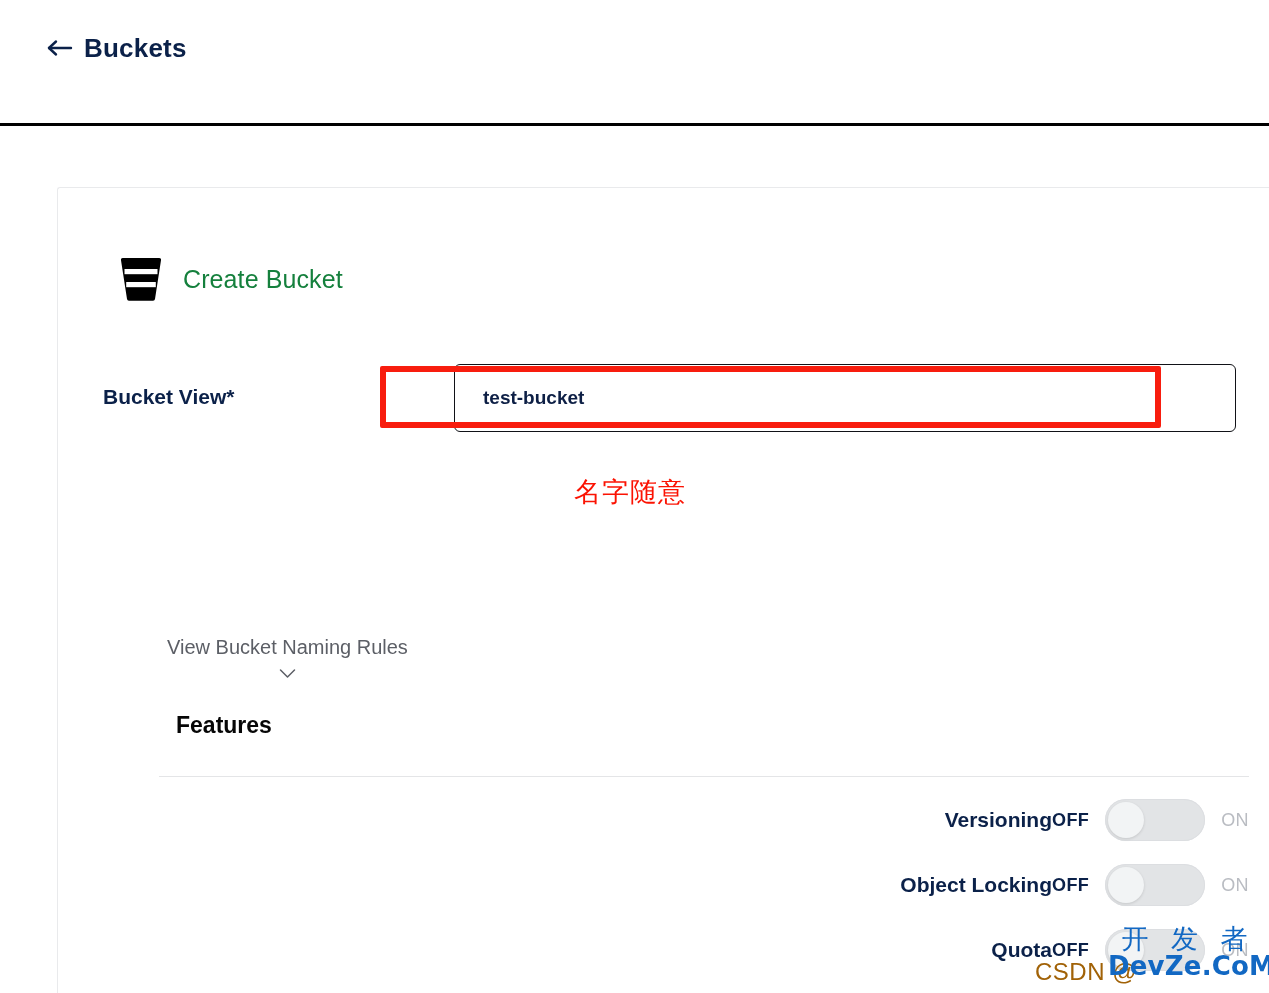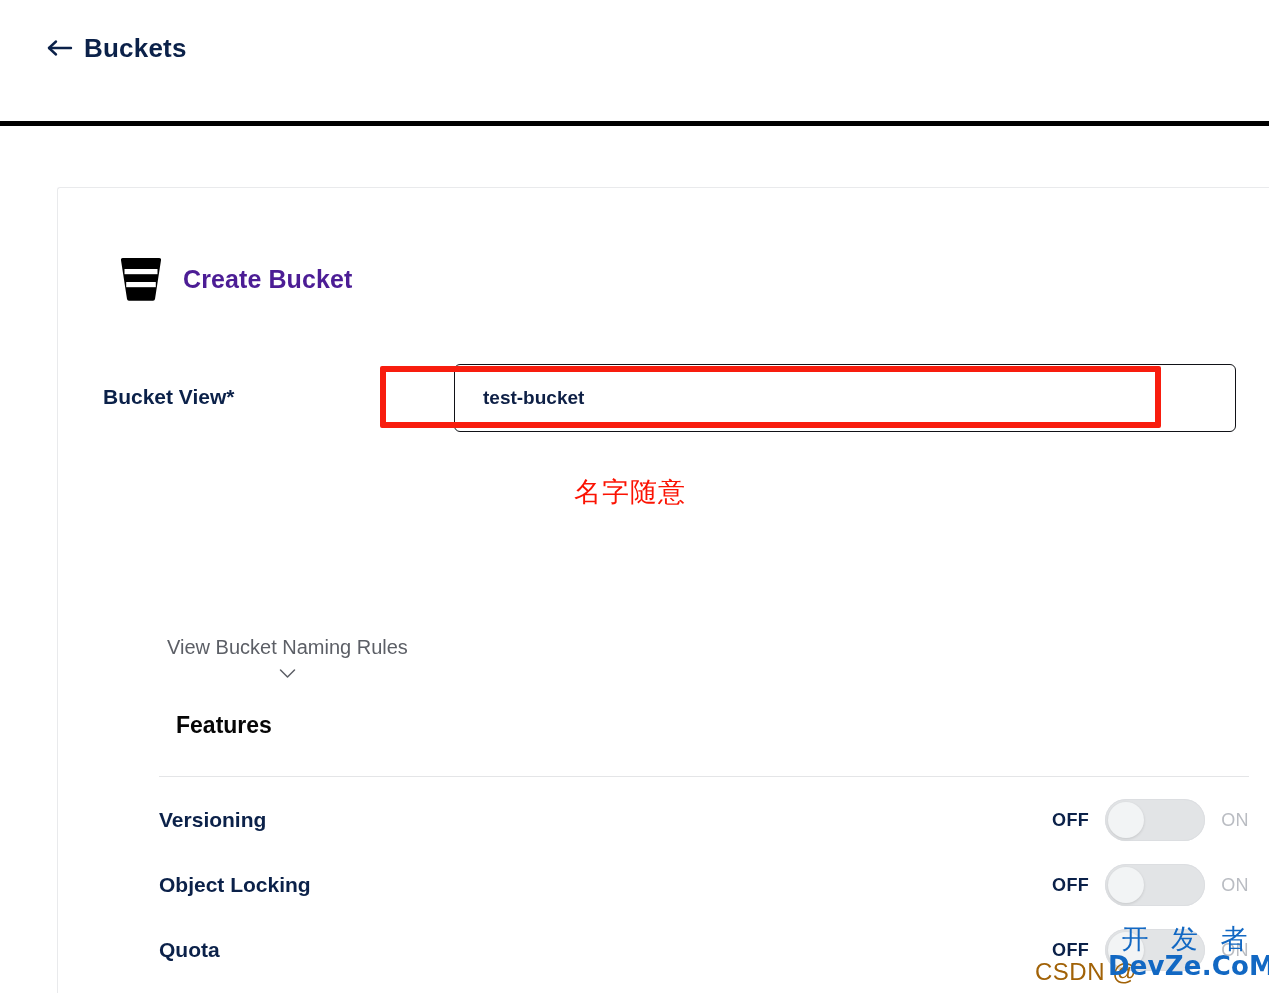--- a/index.html
+++ b/index.html
@@ -17,21 +17,21 @@
     background: #ffffff;
   }
 
   
   .topbar {
     position: absolute;
     left: 0; top: 0;
     width: 1269px;
     height: 126px;
     background: #ffffff;
-    border-bottom: 5px solid #000000;
+    border-bottom: 3px solid #000000;
   }
   .back-row {
     position: absolute;
     left: 46px;
     top: 34px;
     display: flex;
     align-items: center;
     gap: 10px;
   }
   .back-arrow {
@@ -84,22 +84,22 @@
     position: absolute;
     left: 63px;
     top: 68px;
     display: flex;
     align-items: center;
     gap: 22px;
   }
   .bucket-icon { width: 40px; height: 46px; display: block; }
   .card-title {
     font-size: 25px;
-    font-weight: bold;
-    color: #4c1d95;
+    font-weight: normal;
+    color: #15803d;
     letter-spacing: 0.1px;
   }
 
   
   .field-row {
     position: absolute;
     left: 45px;
     top: 176px;
     width: 1134px;
     height: 68px;
@@ -190,20 +190,21 @@
     width: 1090px;
     height: 46px;
     display: flex;
     align-items: center;
   }
   .feature-name {
     font-size: 21px;
     font-weight: bold;
     color: #0b2149;
     flex: 1;
+    text-align: right;
   }
   .toggle-wrap {
     display: flex;
     align-items: center;
     gap: 16px;
   }
   .toggle-off-label {
     font-size: 18px;
     font-weight: bold;
     color: #0b2149;

